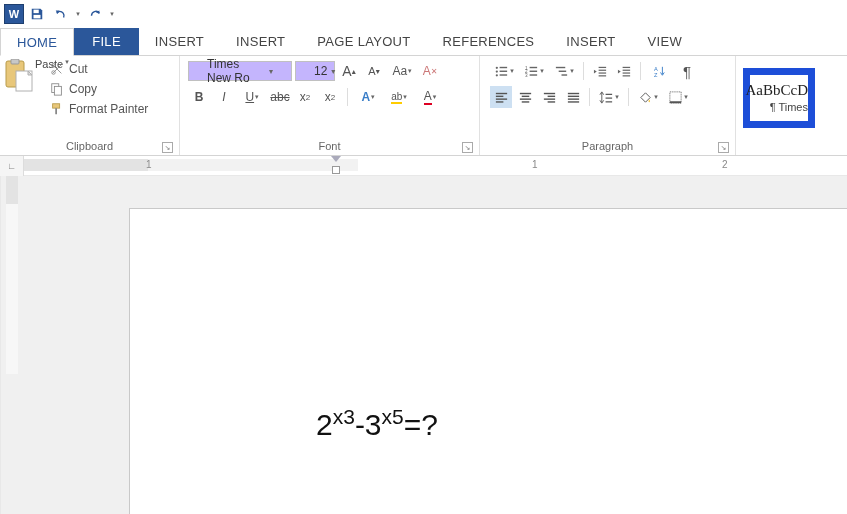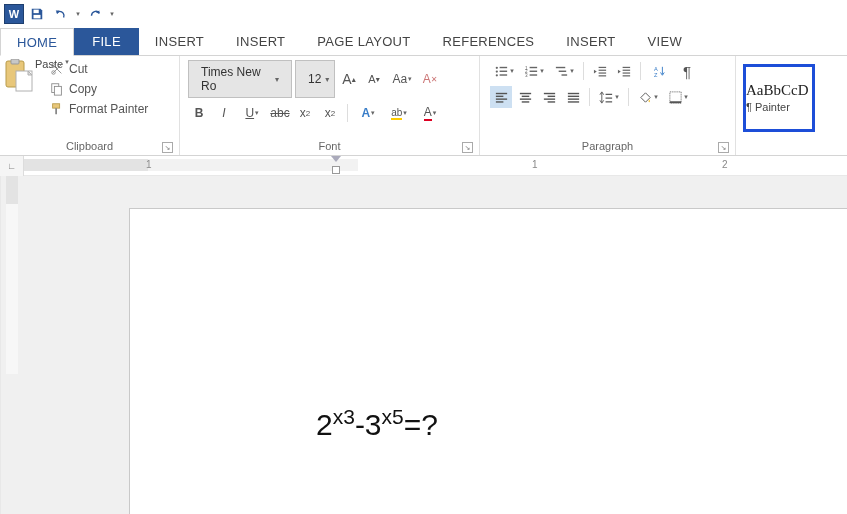--- a/index.html
+++ b/index.html
@@ -19,31 +19,31 @@
 .group-label{height:18px;font-size:11px;color:#666;text-align:center;display:flex;align-items:center;justify-content:center;position:relative}
 .group-label .launcher{position:absolute;right:2px;bottom:2px;width:11px;height:11px;border:1px solid #aaa;font-size:7px;display:flex;align-items:center;justify-content:center;color:#777}
 .paste-col{display:flex;flex-direction:row;width:44px;gap:1px}
 .paste-ico{width:32px;height:36px;display:flex;align-items:center;justify-content:center;position:relative}
 .paste-text{font-size:11px;color:#444}
 .clip-col{display:flex;flex-direction:column;gap:6px;padding:4px 4px 0 2px}
 .clip-item{display:flex;align-items:center;gap:5px;font-size:12px;color:#555;cursor:pointer}
 .clip-item svg{width:14px;height:14px}
 .font-top,.font-bottom{display:flex;align-items:center;gap:3px;padding:0 4px}
 .font-body{display:flex;flex-direction:column;gap:4px;padding-top:2px}
-.combo{height:38px;border:1px solid #c0c0c0;background:#e5e5e5;display:flex;align-items:center;padding:0 12px;font-size:12px;color:#333}
+.combo{height:20px;border:1px solid #c0c0c0;background:#c4b5fd;display:flex;align-items:center;padding:0 18px;font-size:12px;color:#333}
 .combo .arr{margin-left:auto;font-size:8px;color:#666;padding-left:4px}
 .rb-btn{width:22px;height:22px;display:flex;align-items:center;justify-content:center;cursor:pointer;color:#555;position:relative}
 .rb-btn.wider{width:28px}
 .rb-btn svg{width:15px;height:15px}
 .sm-arr{font-size:7px;color:#666;margin-left:1px}
 .para-body{display:flex;flex-direction:column;gap:4px;padding:2px 6px 0}
 .para-row{display:flex;align-items:center;gap:2px}
 .sep{width:1px;height:18px;background:#ddd;margin:0 3px}
 .styles-body{display:flex;align-items:center;padding:3px}
-.style-item{width:72px;height:68px;border:3px solid #1d4ed8;display:flex;flex-direction:column;align-items:flex-start;justify-content:center;gap:2px;background:#fff}
+.style-item{width:72px;height:60px;border:7px solid #1d4ed8;display:flex;flex-direction:column;align-items:flex-end;justify-content:center;gap:2px;background:#fff}
 .style-sample{font-family:"Times New Roman",serif;font-size:15px;color:#222}
 .style-name{font-size:11px;color:#444}
 .ruler-area{height:20px;display:flex;background:#fff;border-bottom:1px solid #e8e8e8}
 .corner{width:24px;height:20px;background:#f5f5f5;border-right:1px solid #dcdcdc;display:flex;align-items:center;justify-content:center;font-size:9px;color:#888}
 .hruler{flex:1;position:relative;background:#fff;font-size:9px;color:#888}
 .hruler .shade{position:absolute;top:3px;height:12px;background:#e3e3e3}
 .hruler .num{position:absolute;top:3px;font-size:10px;color:#888}
 .hruler .margin-marker{position:absolute;top:0;width:0;height:0;left:336px}
 .hruler .mtop{border-left:5px solid transparent;border-right:5px solid transparent;border-top:6px solid #aab;position:absolute;top:0;left:-5px}
 .hruler .mbot{width:8px;height:8px;background:#fff;border:1px solid #999;position:absolute;top:10px;left:-4px}
@@ -342,21 +342,21 @@
     <div class="group-label">
         <span>Paragraph</span>
         <span class="launcher">↘</span>
       </div>
   </div>
 
   <div class="group" style="width:110px;border-right:none">
     <div class="group-body styles-body">
       <div class="style-item">
         <div class="style-sample">AaBbCcD</div>
-        <div class="style-name">¶ Painter</div>
+        <div class="style-name">¶ Times</div>
       </div>
     </div>
     <div class="group-label"></div>
   </div>
 </div>
 
 <div class="ruler-area">
   <div class="corner">∟</div>
   <div class="hruler">
     <div class="shade" style="left:0;width:124px"></div>

